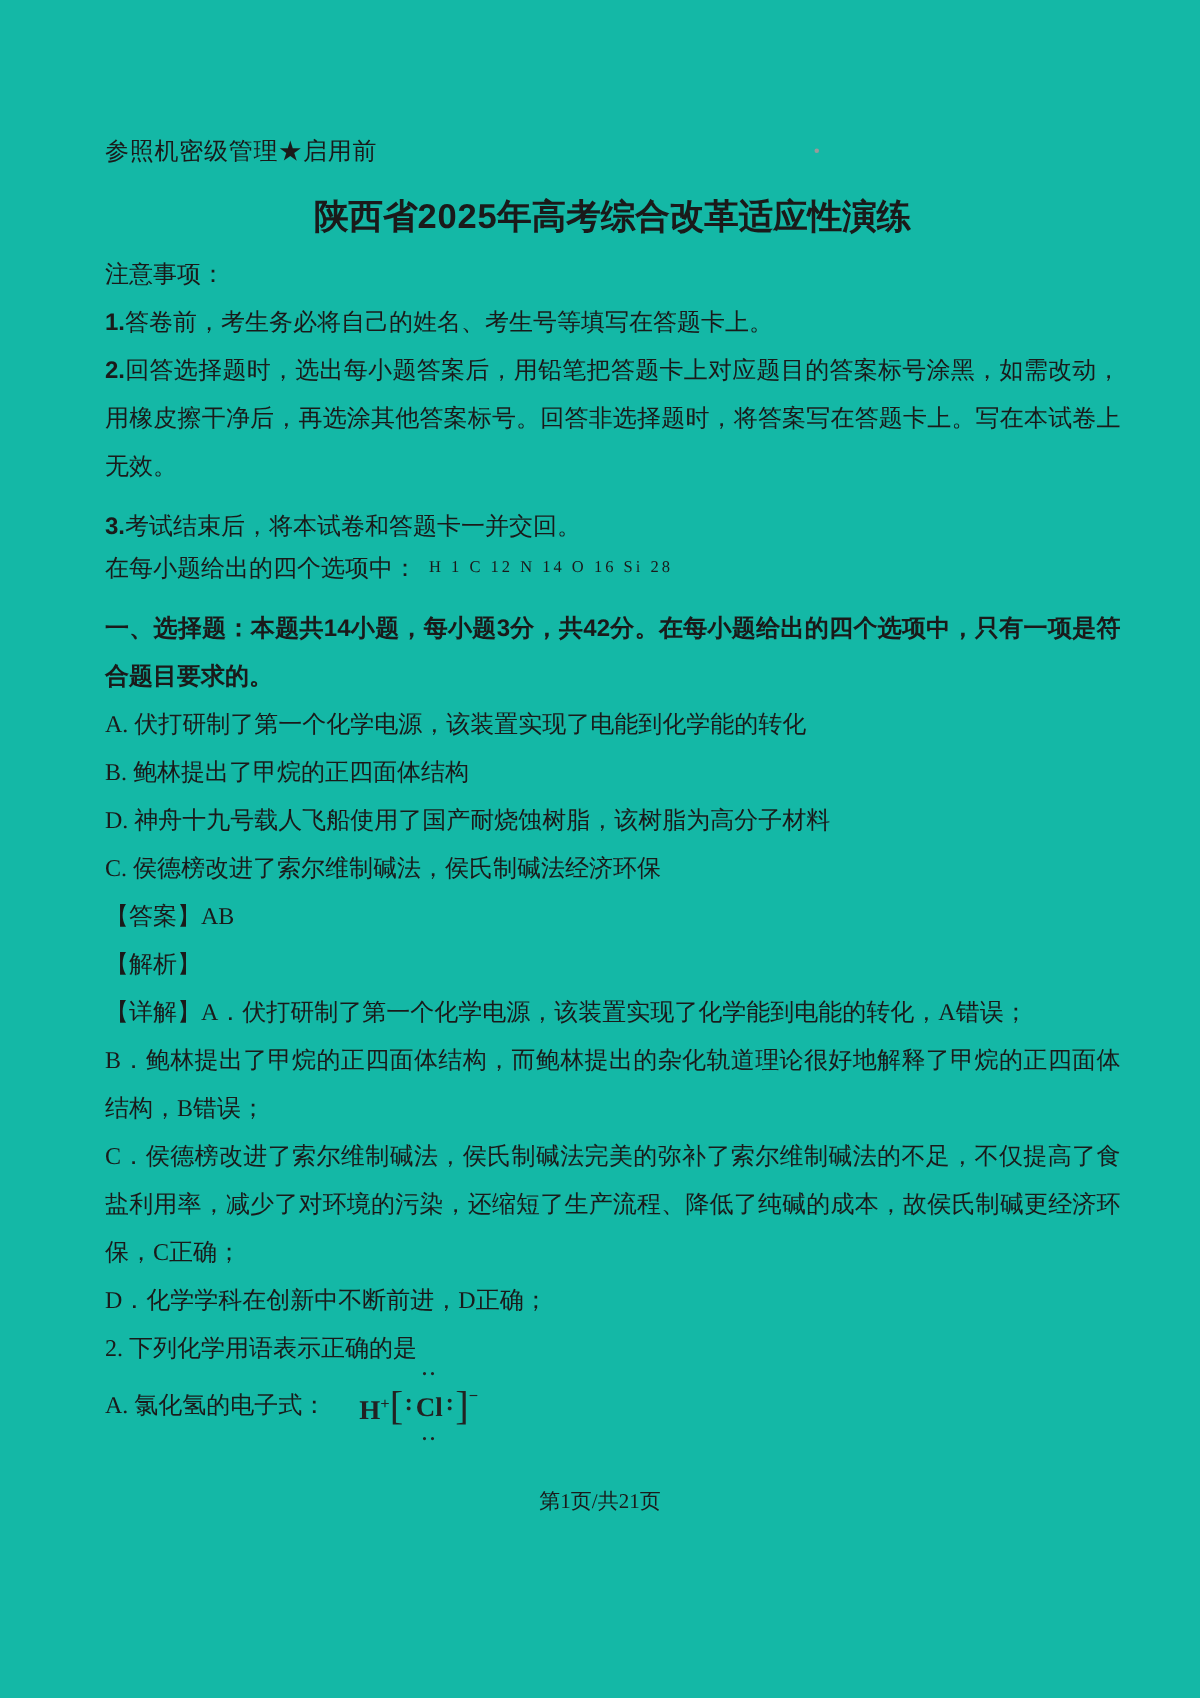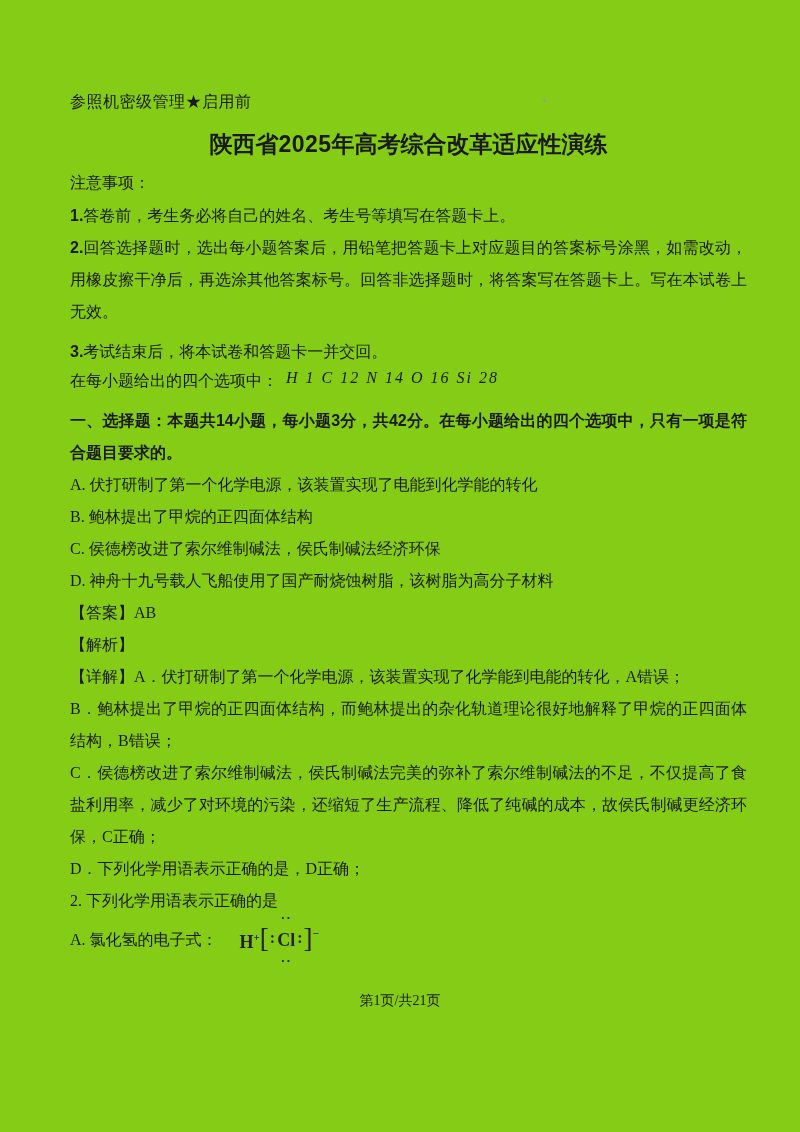--- a/index.html
+++ b/index.html
@@ -1,20 +1,20 @@
 <!DOCTYPE html>
 <html><head>
 <meta charset="utf-8">
 <style>
   html,body { margin:0; padding:0; background:#e8e8e8; }
   .page {
     position:relative;
     width:800px; height:1132px;
     margin:0 auto;
-    background:#84cc16;
+    background:#14b8a6;
     color:#1a1a1a;
     font-family:"Liberation Serif","DejaVu Serif",serif;
     overflow:hidden;
   }
   .content {
     position:absolute;
     left:70px; right:53px; top:92px;
   }
   .classification {
     font-size:16px; line-height:20px;
@@ -45,26 +45,25 @@
     margin:0;
   }
   .notice-head { margin-top:7px;font-family:Liberation Mono, monospace; }
   .num-sans {
     font-family:"Liberation Sans","DejaVu Sans",sans-serif;
     font-weight:bold;
   }
   .notice-item-3 { margin-top:8px; }
   .masses { margin-top:-6px; }
   .masses-value {
-    font-size:16px;
+    font-size:11px;
     letter-spacing:2px;
     vertical-align:3px;
     padding-left:8px;
     white-space:nowrap;
-    font-style:italic;
   }
   .section-head {
     font-weight:bold;
     margin-top:8px;
   }
   .formula-line {
     line-height:36px;
     margin-top:2px;
     display:flex;
     align-items:center;
@@ -163,33 +162,33 @@
       <span>在每小题给出的四个选项中：</span><span class="masses-value">H 1  C 12  N 14  O 16  Si 28</span>
     </p>
 
     <p class="para section-head">
       <span>一、选择题：本题共</span><span class="num-sans">14</span><span>小题，每小题</span><span class="num-sans">3</span><span>分，共</span><span class="num-sans">42</span><span>分。在每小题给出的四个选项中，只有一项是符合题目要求的。</span>
     </p>
 
 
     <p class="para">A. 伏打研制了第一个化学电源，该装置实现了电能到化学能的转化</p>
     <p class="para">B. 鲍林提出了甲烷的正四面体结构</p>
+    <p class="para">D. 神舟十九号载人飞船使用了国产耐烧蚀树脂，该树脂为高分子材料</p>
     <p class="para">C. 侯德榜改进了索尔维制碱法，侯氏制碱法经济环保</p>
-    <p class="para">D. 神舟十九号载人飞船使用了国产耐烧蚀树脂，该树脂为高分子材料</p>
 
     <p class="para">
       <span>【答案】</span><span>AB</span>
     </p>
 
     <p class="para">【解析】</p>
 
     <p class="para">【详解】A．伏打研制了第一个化学电源，该装置实现了化学能到电能的转化，A错误；</p>
     <p class="para">B．鲍林提出了甲烷的正四面体结构，而鲍林提出的杂化轨道理论很好地解释了甲烷的正四面体结构，B错误；</p>
     <p class="para">C．侯德榜改进了索尔维制碱法，侯氏制碱法完美的弥补了索尔维制碱法的不足，不仅提高了食盐利用率，减少了对环境的污染，还缩短了生产流程、降低了纯碱的成本，故侯氏制碱更经济环保，C正确；</p>
-    <p class="para">D．下列化学用语表示正确的是，D正确；</p>
+    <p class="para">D．化学学科在创新中不断前进，D正确；</p>
 
     <p class="para">2. 下列化学用语表示正确的是</p>
 
     <p class="para formula-line">
       <span>A. 氯化氢的电子式：</span>
       <span class="formula">
         <span class="f-h"><span>H</span><sup>+</sup></span>
         <span class="f-bracket">[</span>
         <span class="f-colon">:</span>
         <span class="f-cl">

